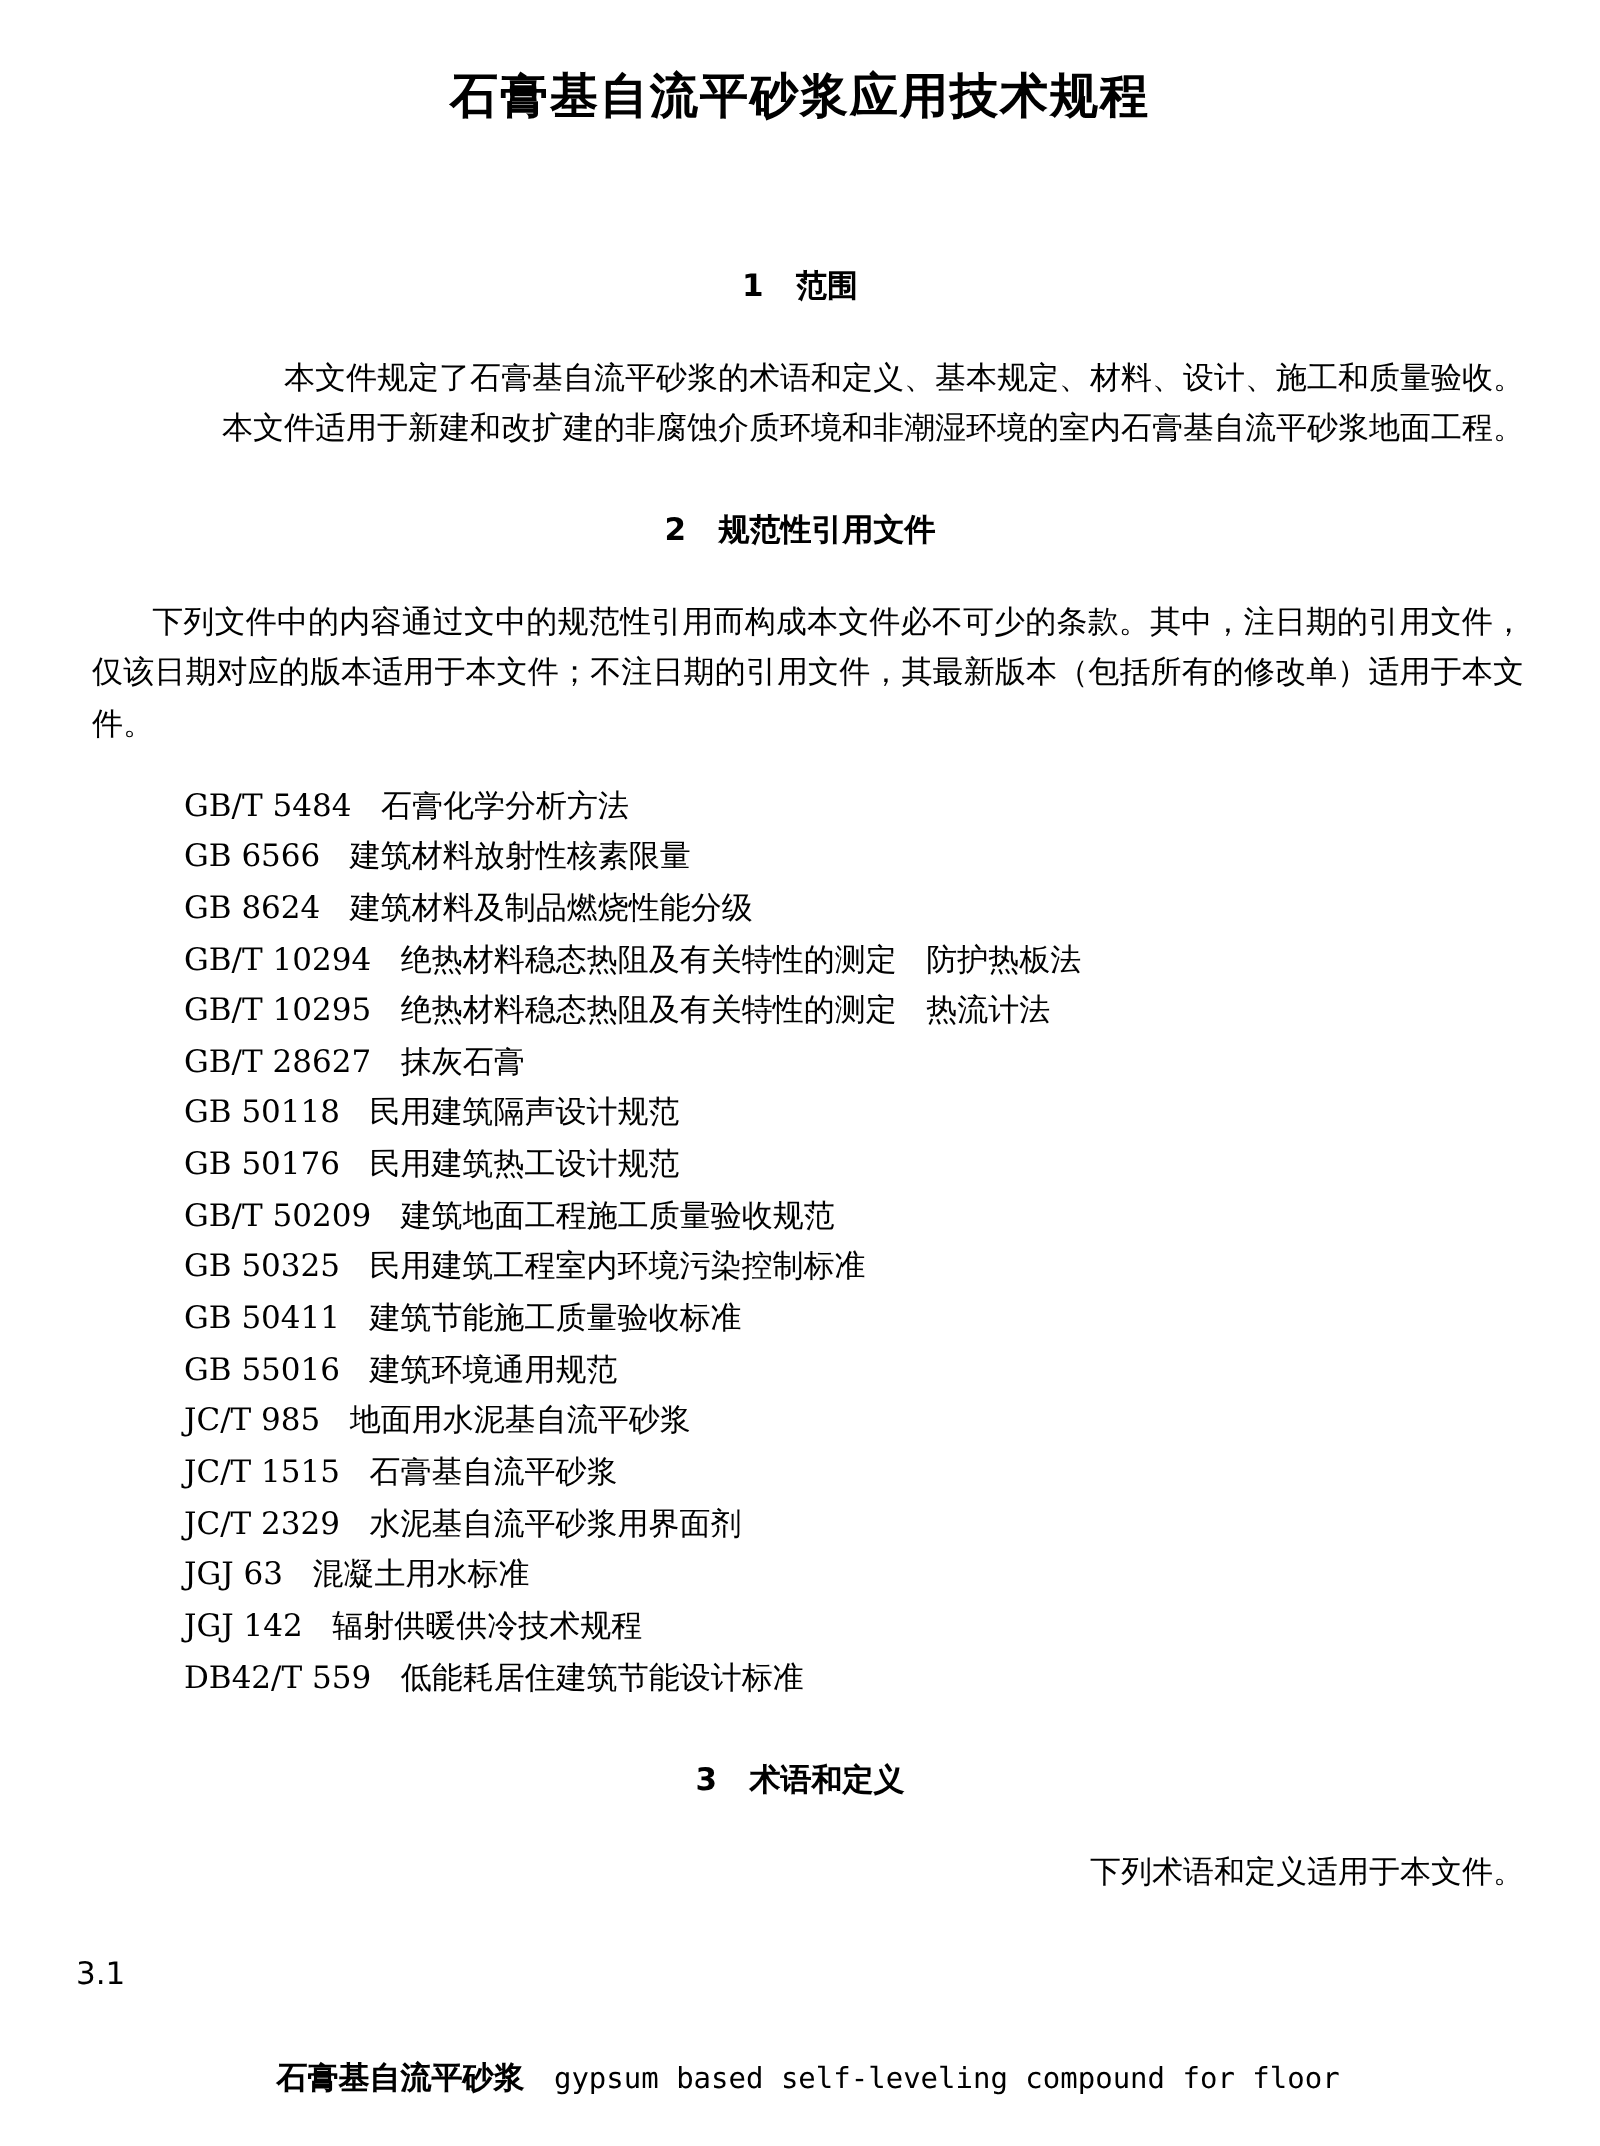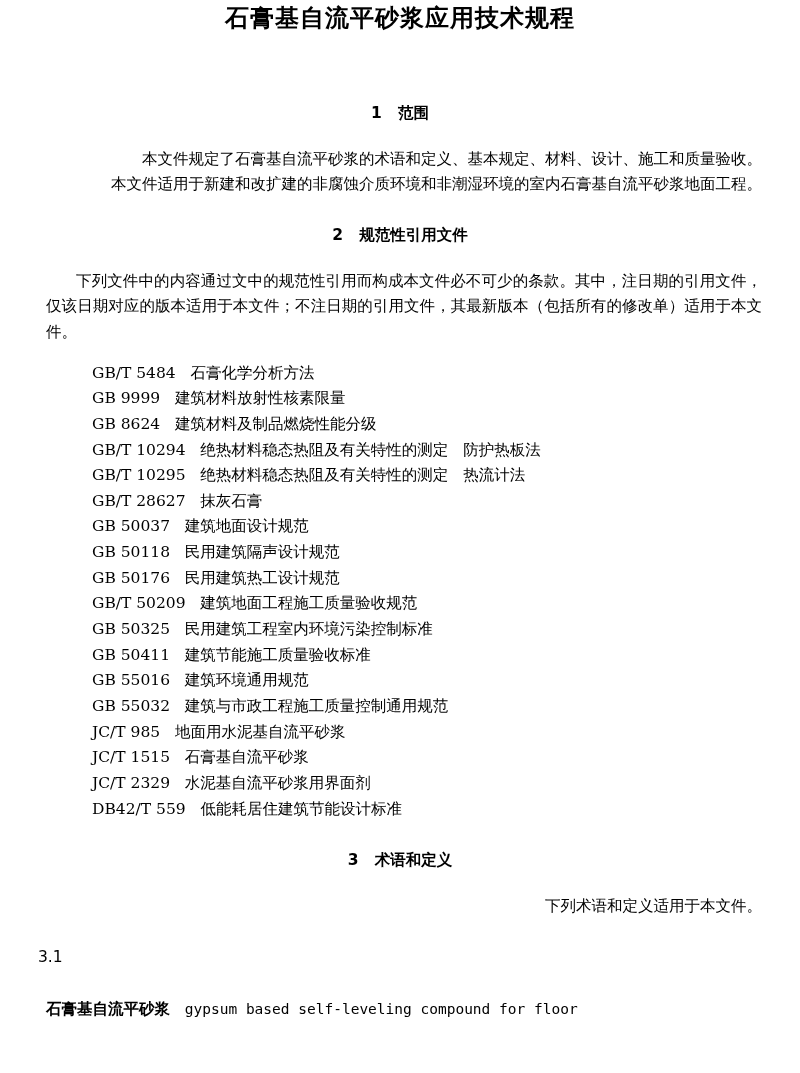--- a/index.html
+++ b/index.html
@@ -21,21 +21,21 @@
     box-sizing: border-box;
     padding: 0 38px;
     position: relative;
   }
   .doc-title {
     text-align: center;
     font-family: "DejaVu Sans", "Liberation Sans", sans-serif;
     font-weight: bold;
     font-size: 24px;
     letter-spacing: 1px;
-    margin-top: 2px;
+    margin-top: 32px;
     margin-bottom: 0;
     line-height: 1.4;
   }
   .section-heading {
     font-family: "DejaVu Sans", "Liberation Sans", sans-serif;
     font-weight: bold;
     font-size: 15.5px;
     margin: 16px;
     line-height: 1.5;
     white-space: pre;
@@ -89,54 +89,54 @@
   .term-line .term-cn {
     font-family: "DejaVu Sans", "Liberation Sans", sans-serif;
     font-weight: bold;
   }
   .term-line .term-en {
     font-family: "DejaVu Sans Mono", "Liberation Mono", monospace;
     font-size: 14.5px;
   }
   .mt-intro { margin-top: 22px; }
   .mt-clause { margin-top: 26px; }
-  .mt-term { margin-top: 28px; }
+  .mt-term { margin-top: 28px; text-align: center; }
 </style>
 </head>
 <body>
 
 <div class="page">
 
   <h1 class="doc-title">石膏基自流平砂浆应用技术规程</h1>
 
   <h2 class="section-heading sec1">1   范围</h2>
   <p class="body-line mt-intro">本文件规定了石膏基自流平砂浆的术语和定义、基本规定、材料、设计、施工和质量验收。</p>
   <p class="body-line">本文件适用于新建和改扩建的非腐蚀介质环境和非潮湿环境的室内石膏基自流平砂浆地面工程。</p>
 
   <h2 class="section-heading sec2">2   规范性引用文件</h2>
   <p class="body-block mt-intro"><span class="indent"></span><span>下列文件中的内容通过文中的规范性引用而构成本文件必不可少的条款。其中，注日期的引用文件，仅该日期对应的版本适用于本文件；不注日期的引用文件，其最新版本（包括所有的修改单）适用于本文件。</span></p>
 
   <ul class="ref-list">
     <li>GB/T 5484   石膏化学分析方法</li>
-    <li>GB 9999   建筑材料放射性核素限量</li>
+    <li>GB 6566   建筑材料放射性核素限量</li>
     <li>GB 8624   建筑材料及制品燃烧性能分级</li>
     <li>GB/T 10294   绝热材料稳态热阻及有关特性的测定   防护热板法</li>
     <li>GB/T 10295   绝热材料稳态热阻及有关特性的测定   热流计法</li>
     <li>GB/T 28627   抹灰石膏</li>
-    <li>GB 50037   建筑地面设计规范</li>
     <li>GB 50118   民用建筑隔声设计规范</li>
     <li>GB 50176   民用建筑热工设计规范</li>
     <li>GB/T 50209   建筑地面工程施工质量验收规范</li>
     <li>GB 50325   民用建筑工程室内环境污染控制标准</li>
     <li>GB 50411   建筑节能施工质量验收标准</li>
     <li>GB 55016   建筑环境通用规范</li>
-    <li>GB 55032   建筑与市政工程施工质量控制通用规范</li>
     <li>JC/T 985   地面用水泥基自流平砂浆</li>
     <li>JC/T 1515   石膏基自流平砂浆</li>
     <li>JC/T 2329   水泥基自流平砂浆用界面剂</li>
+    <li>JGJ 63   混凝土用水标准</li>
+    <li>JGJ 142   辐射供暖供冷技术规程</li>
     <li>DB42/T 559   低能耗居住建筑节能设计标准</li>
   </ul>
 
   <h2 class="section-heading sec3">3   术语和定义</h2>
   <p class="body-line mt-intro">下列术语和定义适用于本文件。</p>
 
   <p class="clause-num mt-clause">3.1</p>
   <p class="term-line mt-term"><span class="term-cn">石膏基自流平砂浆</span>   <span class="term-en">gypsum based self-leveling compound for floor</span></p>
 
 </div>

